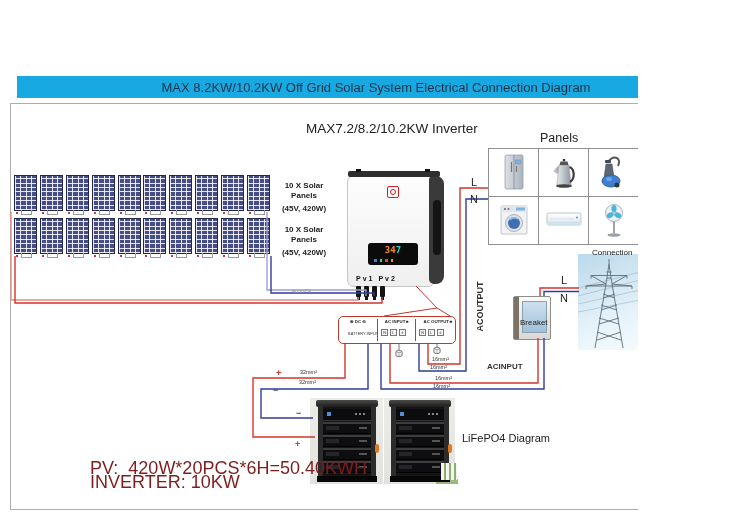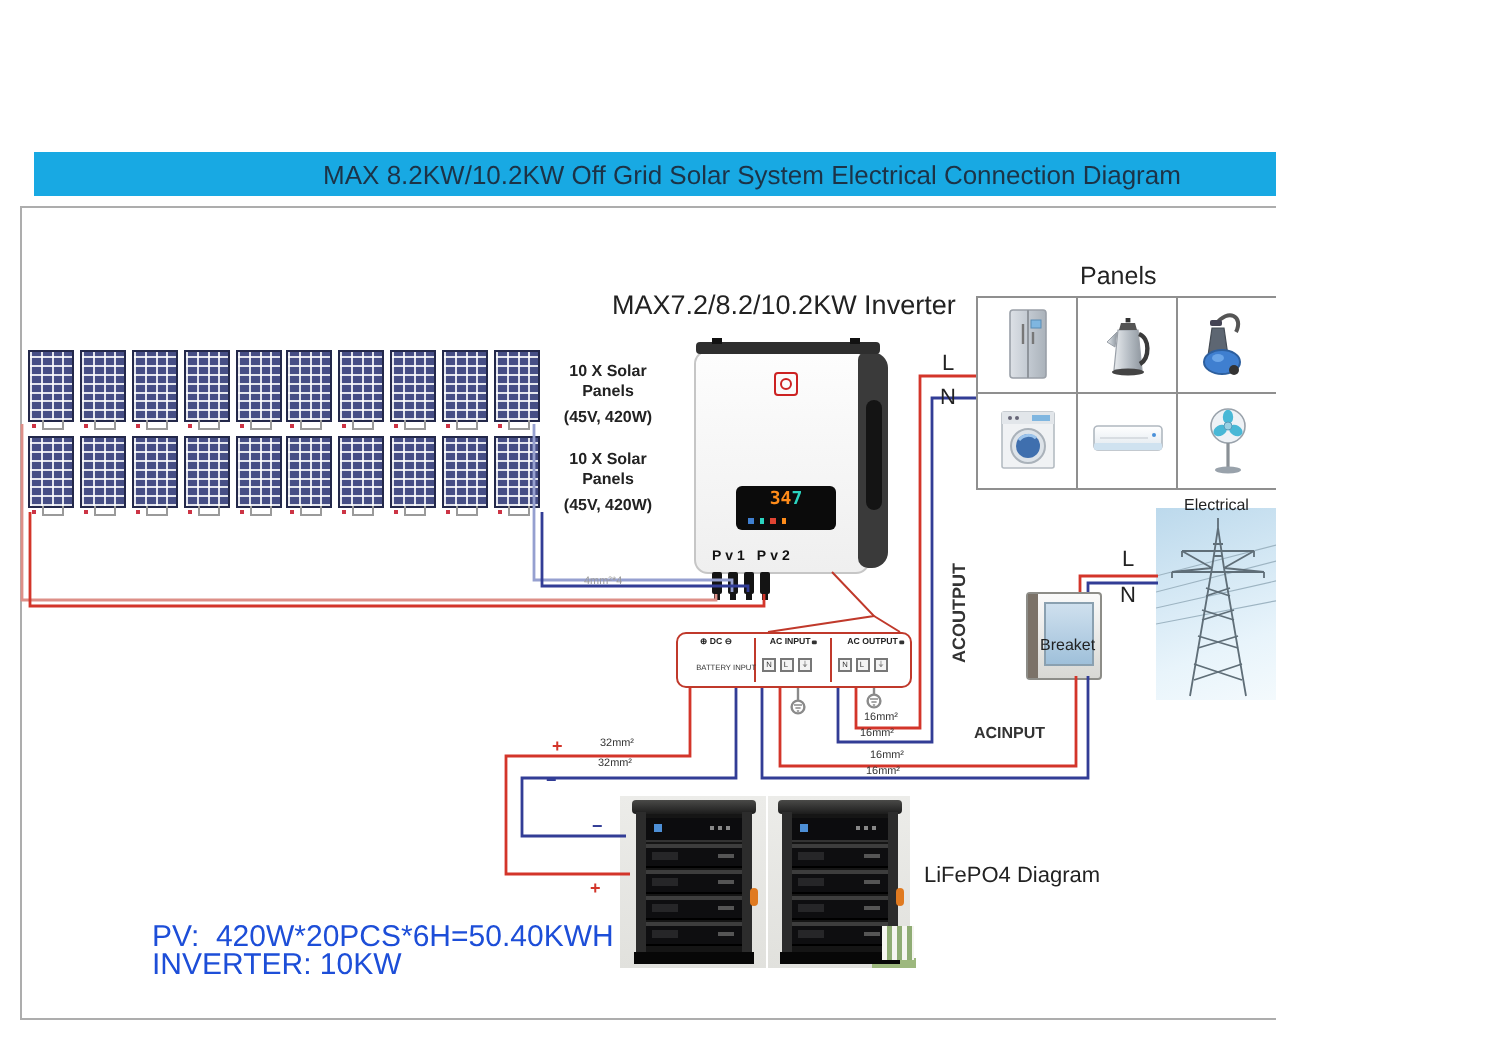--- a/index.html
+++ b/index.html
@@ -10,21 +10,21 @@
   .fs-tiny{font-size:7px;transform:scale(0.78);transform-origin:left top;}
 
   
   #header-bar{position:absolute;left:17px;top:76px;width:718px;height:22px;background:#18a9e3;
               display:flex;align-items:center;justify-content:center;z-index:2;}
   #header-bar span{font-size:13px;color:#1c3347;font-weight:500;}
 
   
   #diagram-frame{position:absolute;left:10px;top:103px;width:725px;height:405px;border:1px solid #adadad;z-index:0;}
 
-  #inverter-title{position:absolute;left:306px;top:121px;font-size:13.5px;color:#222;z-index:6;margin-top:24px;}
+  #inverter-title{position:absolute;left:306px;top:121px;font-size:13.5px;color:#222;z-index:6;}
 
   
   .panel-row{position:absolute;left:14px;width:256px;height:36px;display:flex;justify-content:space-between;z-index:2;}
   #panel-row-1{top:175px;} #panel-row-2{top:218px;}
   .panel{position:relative;width:23px;height:36px;box-sizing:border-box;border:1px solid #23284a;
          background-color:#464e85;
          background-image:repeating-linear-gradient(90deg,rgba(255,255,255,.85) 0 1px,transparent 1px 5.4px),
                           repeating-linear-gradient(0deg,rgba(255,255,255,.85) 0 1px,transparent 1px 4.4px);}
   .panel::after{content:'';position:absolute;left:6px;bottom:-5px;width:9px;height:4px;
                 border:1px solid #9a9a9a;border-top:none;}
@@ -108,21 +108,21 @@
   .rack-unit::after{content:'';position:absolute;right:6px;top:4px;width:10px;height:2px;
       background:repeating-linear-gradient(90deg,#888 0 2px,transparent 2px 4px);}
   .rack-slat{position:absolute;left:5px;right:5px;height:11px;background:linear-gradient(#3d3d3d 0 2px,#0e0e10 2px);border-bottom:1px solid #000;}
   .slat-1{top:22px;} .slat-2{top:35px;} .slat-3{top:48px;} .slat-4{top:61px;}
   .rack-slat::before{content:'';position:absolute;left:3px;top:4px;width:13px;height:4px;background:#262628;}
   .rack-slat::after{content:'';position:absolute;right:4px;top:5px;width:8px;height:2px;background:#555;}
   .rack-base{position:absolute;bottom:0;left:-1px;right:-1px;height:6px;background:#070707;}
   .rack-clip{position:absolute;right:-3px;top:44px;width:4px;height:9px;background:#e07a20;border-radius:2px;}
 
   
-  #summary{position:absolute;left:76px;top:462px;font-size:15px;color:#1d4ed8;line-height:13.5px;z-index:6;}
+  #summary{position:absolute;left:90px;top:462px;font-size:18px;color:#7f1d1d;line-height:13.5px;z-index:6;}
   #summary div{white-space:pre;}
 
   #wiring-layer{position:absolute;left:0;top:0;z-index:3;pointer-events:none;}
 </style>
 </head>
 <body>
 
 <div id="page">
 
   <div id="header-bar">
@@ -294,21 +294,21 @@
         <ellipse cx="20" cy="8.5" rx="2.6" ry="3.6" fill="#49b8d6" transform="rotate(240 20 13)"></ellipse>
         <circle cx="20" cy="13" r="2" fill="#9ad1e4" stroke="#5a9ab8" stroke-width="0.5"></circle>
         <rect x="19.2" y="21.5" width="1.6" height="12" fill="#8a9096"></rect>
         <ellipse cx="20" cy="35" rx="6.5" ry="1.7" fill="#99a2ab"></ellipse>
       </svg>
     </div>
   </div>
   <div class="lbl" style="left:471px;top:176px;font-size:11px;color:#222;">L</div>
   <div class="lbl" style="left:470px;top:193px;font-size:11px;color:#222;">N</div>
 
-  <div class="lbl" style="left:592px;top:248px;font-size:8px;color:#222;">Electrical</div>
+  <div class="lbl" style="left:592px;top:248px;font-size:8px;color:#222;">Connection</div>
   <div id="powergrid-img">
     <svg width="62" height="96" viewBox="0 0 62 96">
       <path d="M0,34 L62,18 M0,42 L62,26 M0,50 L62,36 M0,58 L62,46" stroke="#9db4c2" stroke-width="0.6" fill="none"></path>
       <g stroke="#5f6e78" stroke-width="0.9" fill="none">
         <path d="M17,94 L28,30 M45,94 L34,30"></path>
         <path d="M19,86 L43,78 M43,86 L19,78 M21,70 L41,64 M41,70 L21,64 M23,56 L39,51 M39,56 L23,51 M25,44 L37,40 M37,44 L25,40"></path>
         <path d="M28,30 L31,10 L34,30 M29,24 L33,24 M28.5,18 L33.5,18 M31,10 L31,5"></path>
         <path d="M8,32 L54,32 M8,32 L8,35 M54,32 L54,35 M13,21.5 L49,21.5 M13,21.5 L13,24.5 M49,21.5 L49,24.5"></path>
         <path d="M28,30 L13,21.5 M34,30 L49,21.5 M28,30 L8,32 M34,30 L54,32"></path>
       </g>

